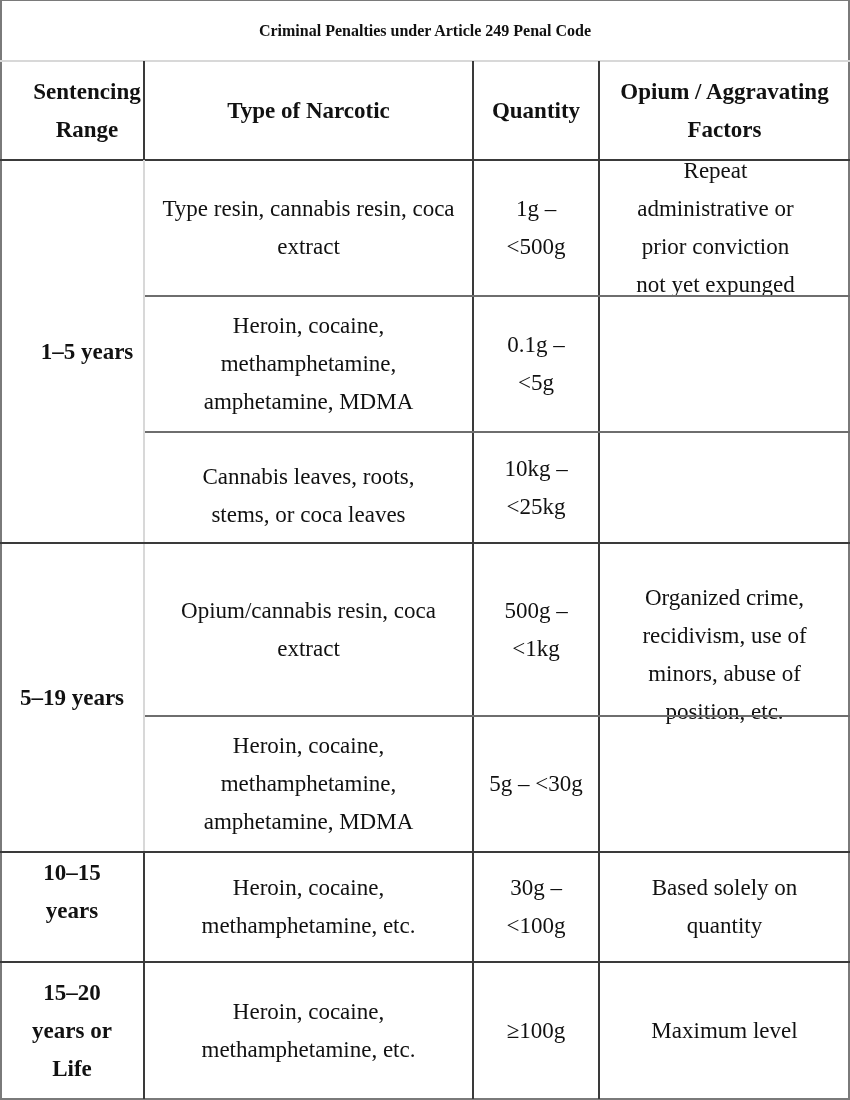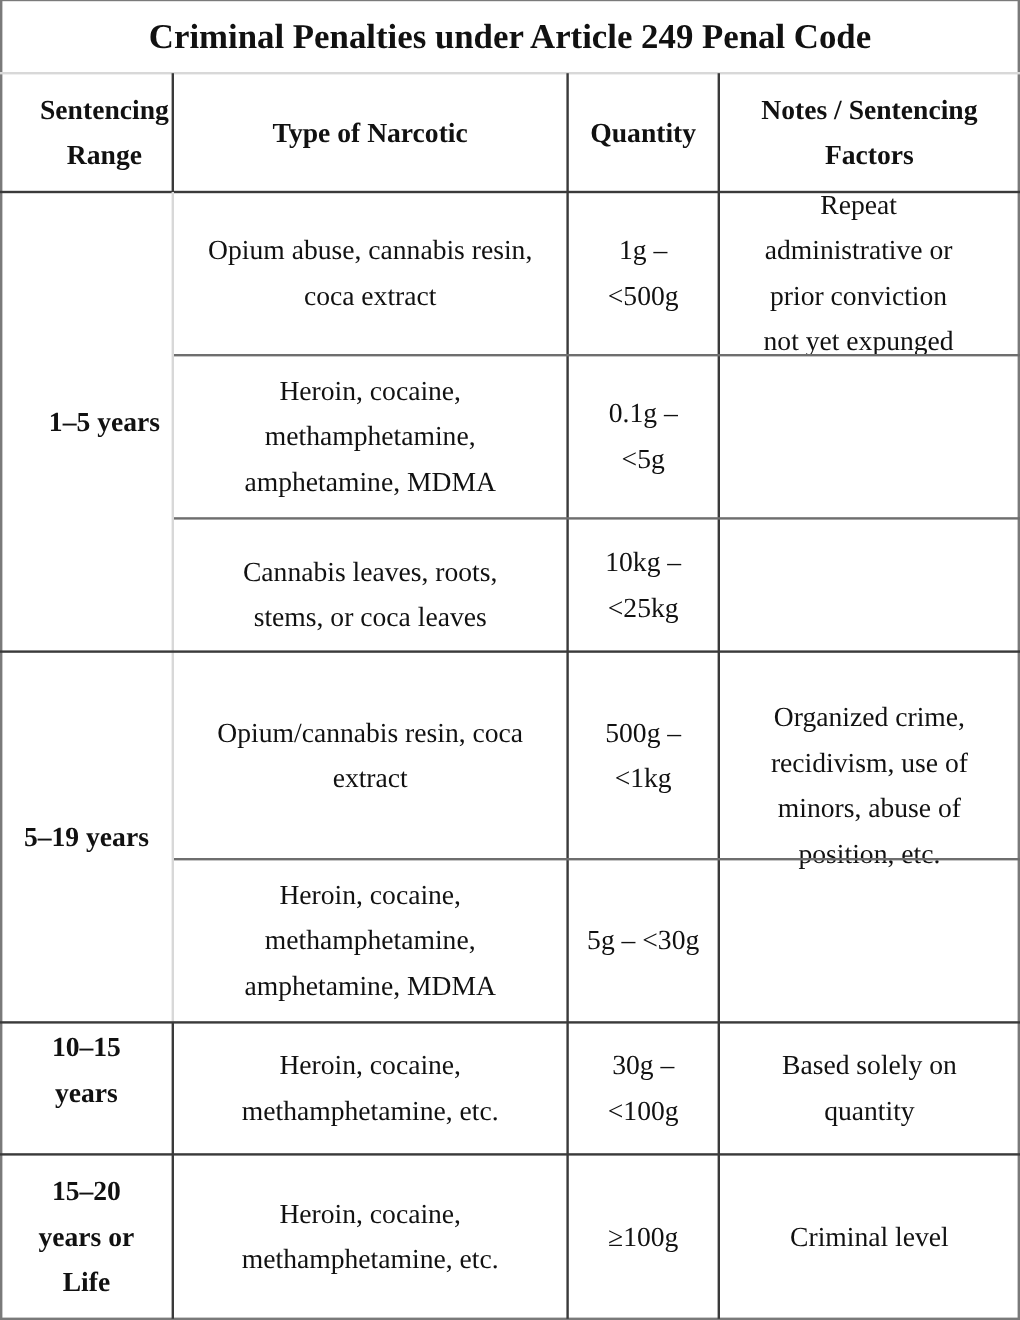--- a/index.html
+++ b/index.html
@@ -9,40 +9,40 @@
     font-family: "Liberation Serif", "DejaVu Serif", serif;
     color: #111111;
   }
   .cell {
     position: absolute; box-sizing: border-box;
     display: flex; align-items: center; justify-content: center;
     text-align: center; font-size: 23px; line-height: 38px;
     padding: 0 6px;
   }
   .bold { font-weight: bold; }
-  .title { font-size: 29px; font-weight: bold; }
+  .title { font-size: 16px; font-weight: bold; }
   .line { position: absolute; background: #3a3a3a; }
   .line.light { background: #d8d8d8; }
   .line.gray { background: #6e6e6e; }
   .line.outer { background: #7a7a7a; }
 </style>
 </head>
 <body>
 
 <div class="tbl">
 
   <div class="cell title" style="left:0;top:0;width:850px;height:61px;">Criminal Penalties under Article 249 Penal Code</div>
 
   <div class="cell bold" style="left:0;top:61px;width:174px;height:99px;">Sentencing Range</div>
   <div class="cell bold" style="left:144px;top:61px;width:329px;height:99px;">Type of Narcotic</div>
   <div class="cell bold" style="left:473px;top:61px;width:126px;height:99px;">Quantity</div>
-  <div class="cell bold" style="left:599px;top:61px;width:251px;height:99px;">Notes / Sentencing Factors</div>
+  <div class="cell bold" style="left:599px;top:61px;width:251px;height:99px;">Opium / Aggravating Factors</div>
 
   <div class="cell bold" style="left:0;top:160px;width:144px;height:383px;padding-left:36px;">1–5 years</div>
-  <div class="cell" style="left:144px;top:160px;width:329px;height:136px;padding:0 10px;">Opium abuse, cannabis resin, coca extract</div>
+  <div class="cell" style="left:144px;top:160px;width:329px;height:136px;padding:0 10px;">Type resin, cannabis resin, coca extract</div>
   <div class="cell" style="left:473px;top:160px;width:126px;height:136px;padding:0 18px;">1g – &lt;500g</div>
   <div class="cell" style="left:599px;top:160px;width:211px;height:136px;padding-left:28px;">Repeat administrative or prior conviction not yet expunged</div>
 
   <div class="cell" style="left:144px;top:296px;width:329px;height:136px;padding:0 40px;">Heroin, cocaine, methamphetamine, amphetamine, MDMA</div>
   <div class="cell" style="left:473px;top:296px;width:126px;height:136px;padding:0 18px;">0.1g – &lt;5g</div>
   <div class="cell" style="left:599px;top:296px;width:251px;height:136px;"></div>
 
   <div class="cell" style="left:144px;top:432px;width:329px;height:127px;padding:0 30px;">Cannabis leaves, roots, stems, or coca leaves</div>
   <div class="cell" style="left:473px;top:432px;width:126px;height:111px;padding:0 18px;">10kg – &lt;25kg</div>
   <div class="cell" style="left:599px;top:432px;width:251px;height:111px;"></div>
@@ -57,21 +57,21 @@
   <div class="cell" style="left:599px;top:716px;width:251px;height:136px;"></div>
 
   <div class="cell bold" style="left:0;top:852px;width:144px;height:80px;padding:0 30px;">10–15 years</div>
   <div class="cell" style="left:144px;top:852px;width:329px;height:110px;padding:0 30px;">Heroin, cocaine, methamphetamine, etc.</div>
   <div class="cell" style="left:473px;top:852px;width:126px;height:110px;padding:0 18px;">30g – &lt;100g</div>
   <div class="cell" style="left:599px;top:852px;width:251px;height:110px;padding:0 30px;">Based solely on quantity</div>
 
   <div class="cell bold" style="left:0;top:962px;width:144px;height:137px;padding:0 18px;">15–20 years or Life</div>
   <div class="cell" style="left:144px;top:962px;width:329px;height:137px;padding:0 30px;">Heroin, cocaine, methamphetamine, etc.</div>
   <div class="cell" style="left:473px;top:962px;width:126px;height:137px;">≥100g</div>
-  <div class="cell" style="left:599px;top:962px;width:251px;height:137px;">Criminal level</div>
+  <div class="cell" style="left:599px;top:962px;width:251px;height:137px;">Maximum level</div>
 
   <div class="line outer" style="left:0;top:0;width:850px;height:1px;"></div>
   <div class="line outer" style="left:0;top:1098px;width:850px;height:2px;"></div>
   <div class="line outer" style="left:0;top:0;width:2px;height:1100px;"></div>
   <div class="line outer" style="left:848px;top:0;width:2px;height:1100px;"></div>
 
   <div class="line light" style="left:0;top:60px;width:850px;height:2px;"></div>
 
   <div class="line" style="left:0;top:159px;width:850px;height:2px;"></div>
 

